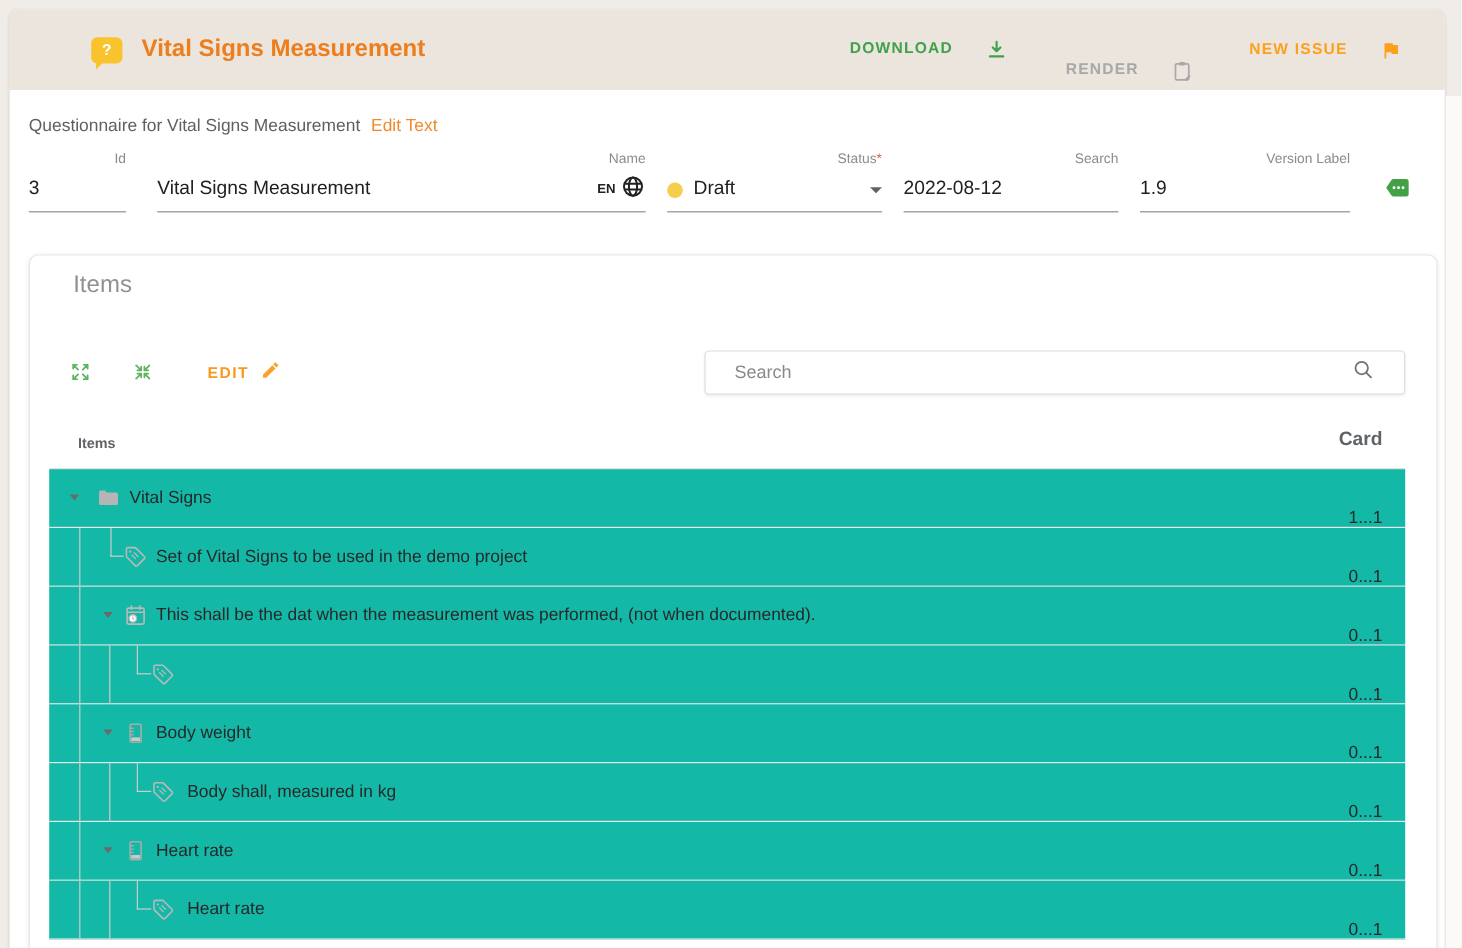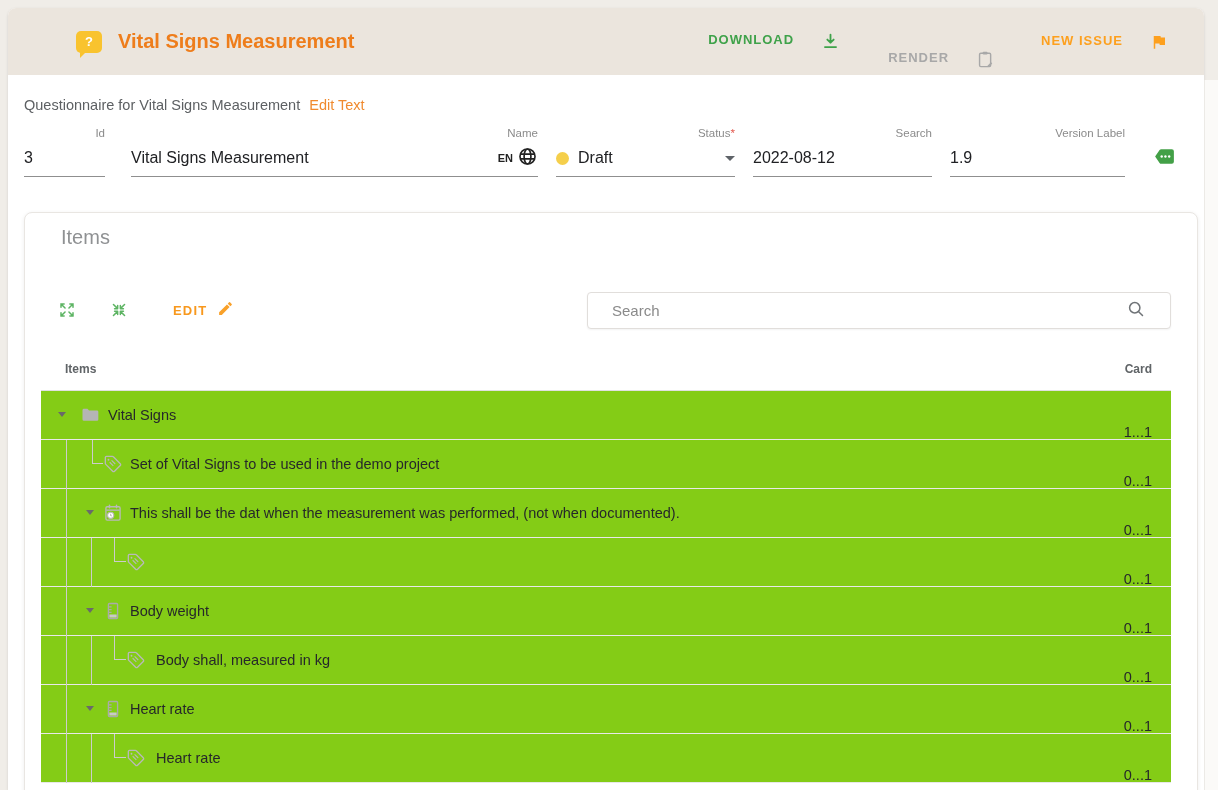--- a/index.html
+++ b/index.html
@@ -63,24 +63,24 @@
   .searchbox { position:absolute; left:562px; top:79px; width:584px; height:37px;
                border:1px solid #e1dedb; border-radius:4px; background:#fff;
                box-shadow:0 1px 2px rgba(0,0,0,.05); display:flex; align-items:center; padding:0 24px; }
   .searchbox input { flex:1; border:none; outline:none; font-size:15px; color:#333;
                      font-family:"Liberation Sans", sans-serif; background:transparent; }
   .searchbox input::placeholder { color:#8a8a8a; }
 
   .thead { position:absolute; left:16px; top:133px; width:1130px; height:45px;
            border-bottom:1px solid #e0e0e0; }
   .thead .col-items { position:absolute; left:24px; bottom:14px; font-size:12px; font-weight:bold; color:#606467; }
-  .thead .col-card  { position:absolute; right:19px; bottom:14px; font-size:12px; font-weight:bold; color:#606467; }
+  .thead .col-card  { position:absolute; right:19px; bottom:14px; font-size:16px; font-weight:bold; color:#606467; }
 
   .tbody { position:absolute; left:16px; top:178px; width:1130px; }
-  .trow { position:relative; height:49px; border-bottom:1px solid #e8e8e8; background:#84cc16; }
+  .trow { position:relative; height:49px; border-bottom:1px solid #e8e8e8; background:#14b8a6; }
   .trow > * { position:absolute; }
   .caret { top:50%; margin-top:-3px; width:0; height:0; cursor:pointer;
            border-left:4.5px solid transparent; border-right:4.5px solid transparent;
            border-top:5.5px solid #6a6a6a; }
   .ticon { top:50%; transform:translateY(-50%); width:20px; height:20px; }
   .ticon svg { display:block; }
   .tlabel { top:50%; transform:translateY(-50%); font-size:14.5px; color:#26282a; white-space:nowrap; }
   .tcard  { right:19px; top:50%; transform:translateY(-50%); font-size:14.5px; color:#26282a;margin-top:17px; }
   .guide { top:0; bottom:-1px; width:1px; background:#cccccc; }
   .gA { left:25px; } .gB { left:50px; }

